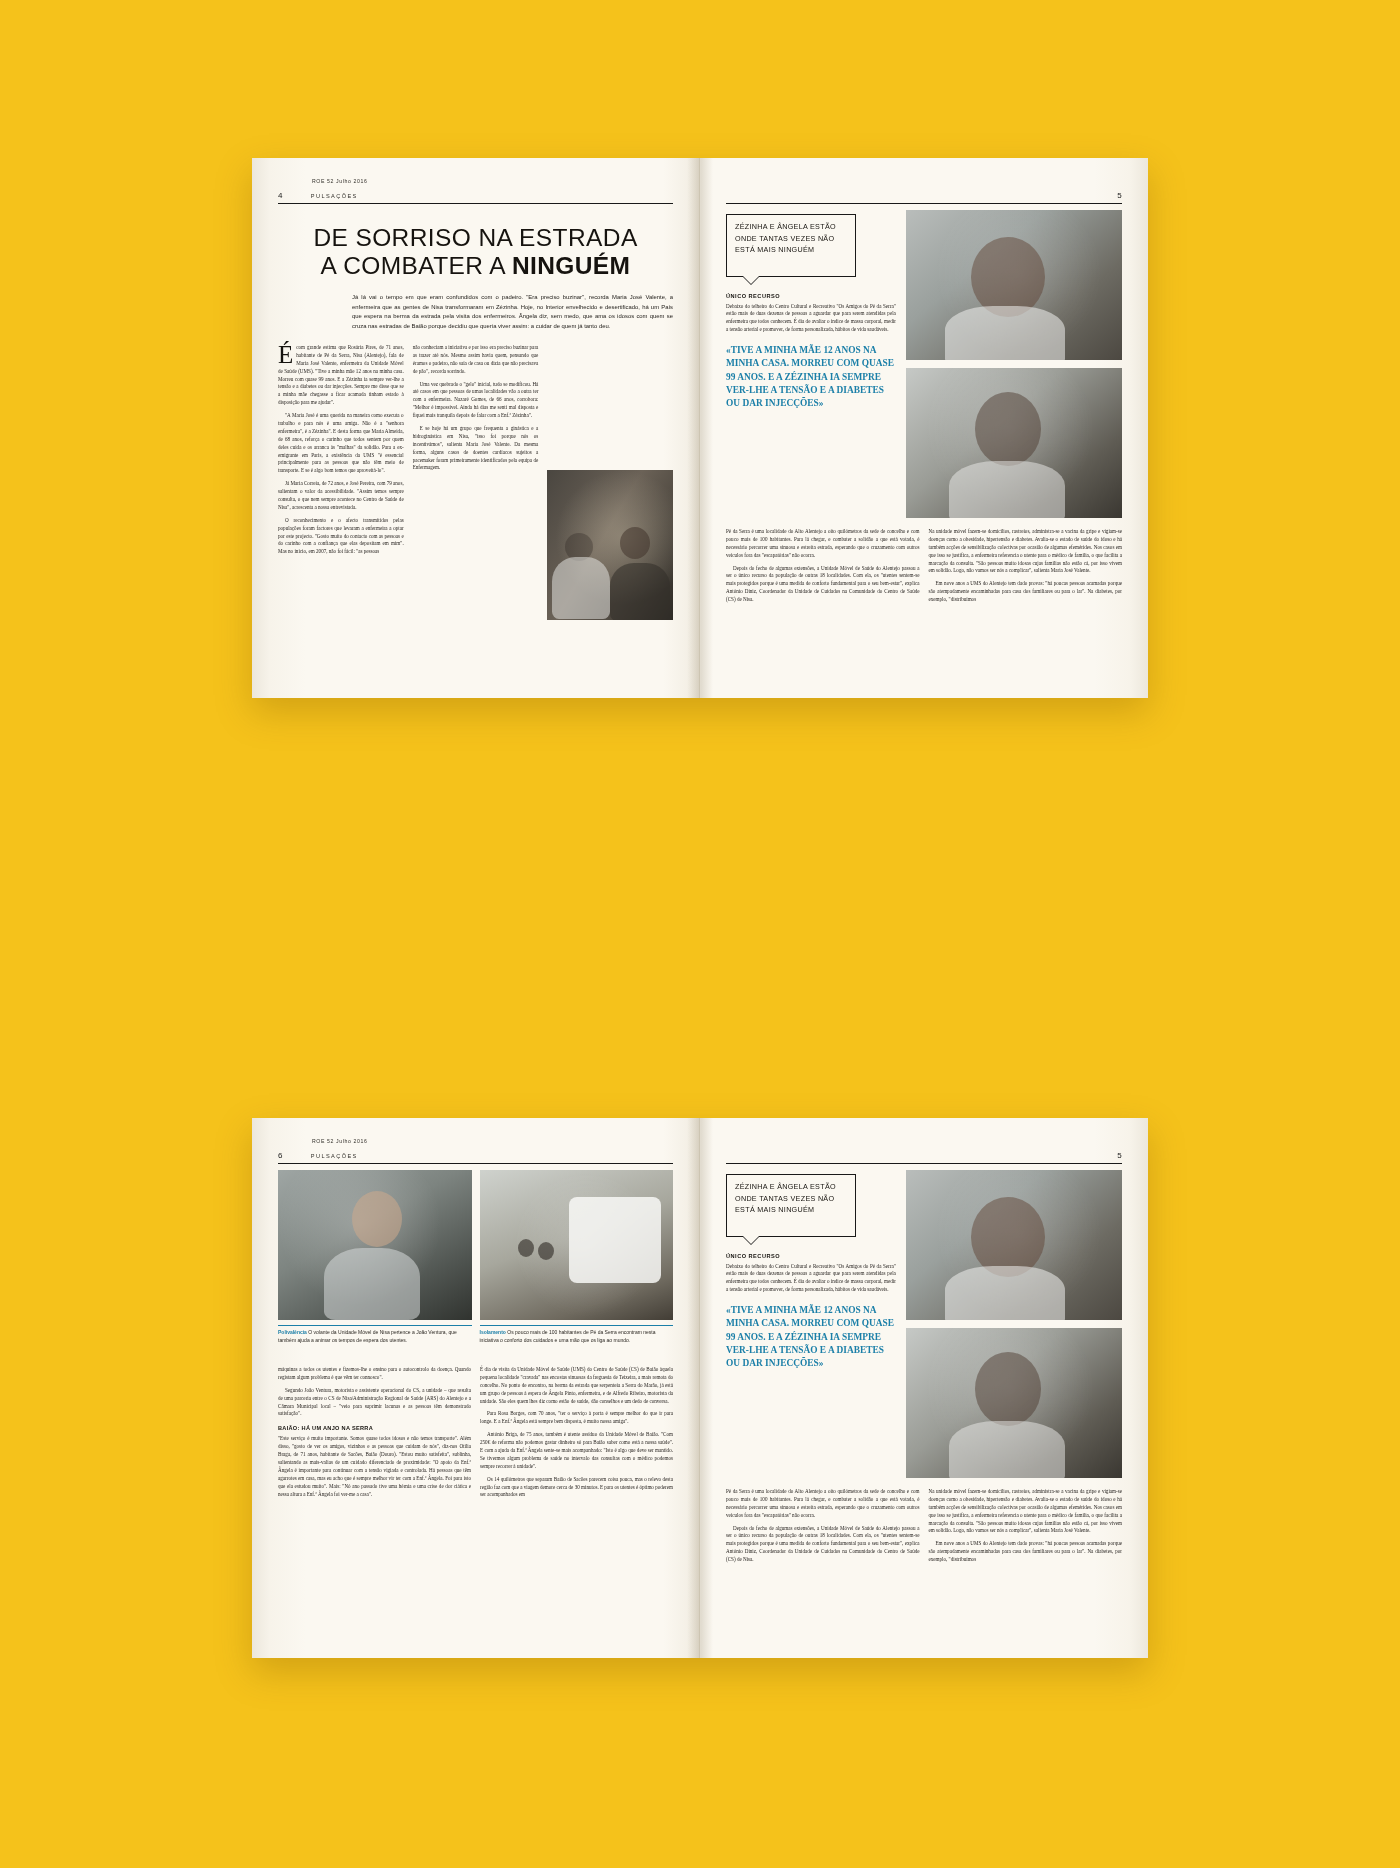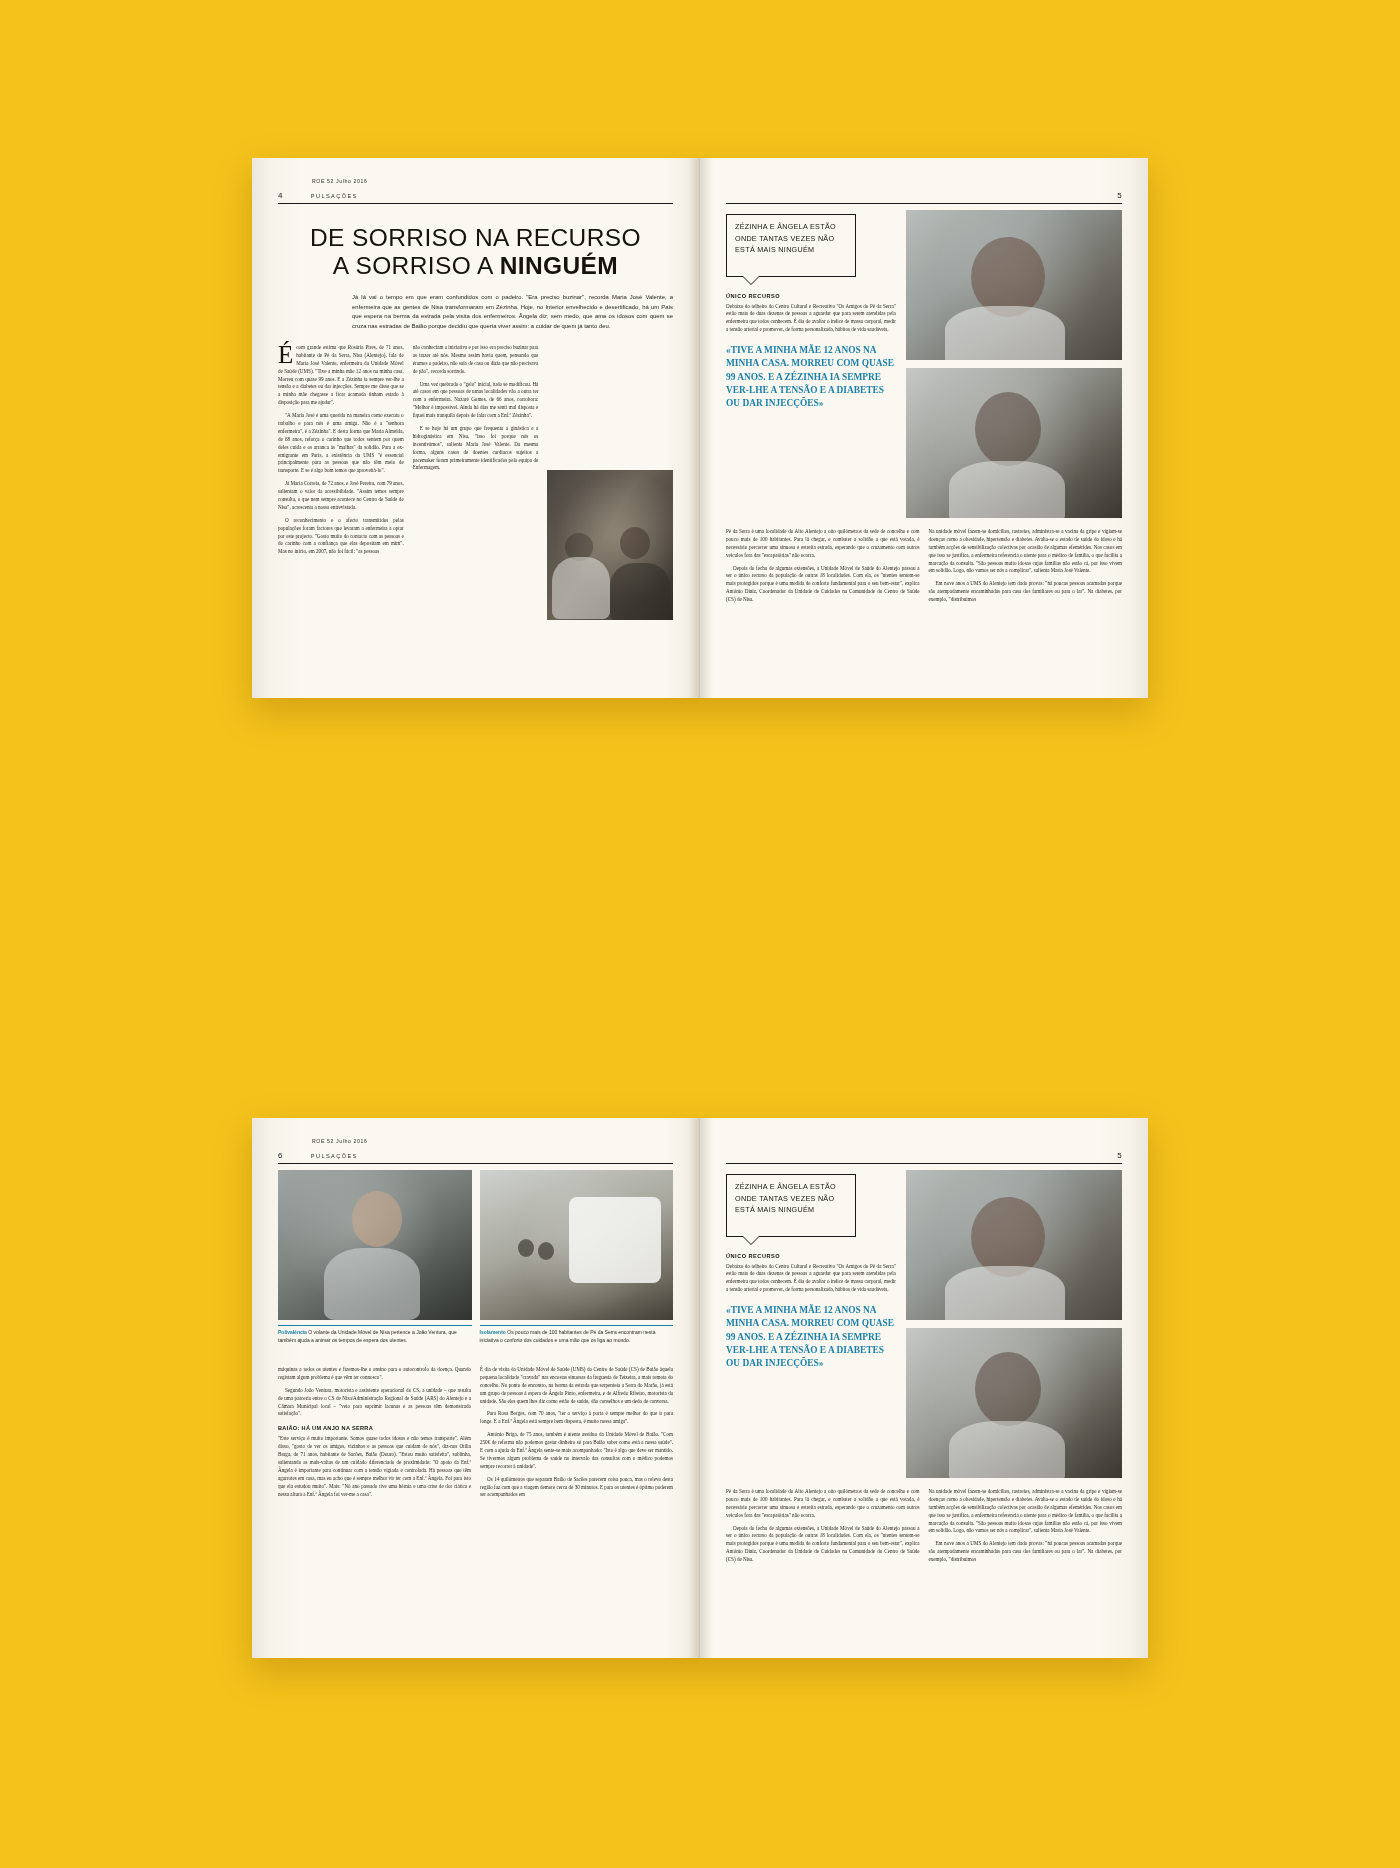--- a/index.html
+++ b/index.html
@@ -198,22 +198,22 @@
 <div class="spread" id="spread-top">
 
   <div class="page left">
     <div class="issue">ROE 52  Julho 2016</div>
     <div class="pg-head">
       <span class="folio">4</span>
       <span class="section">PULSAÇÕES</span>
     </div>
 
     <h1 class="headline">
-      <span>DE SORRISO NA RECURSO</span><br>
-      <span>A SORRISO A </span><b>NINGUÉM</b>
+      <span>DE SORRISO NA ESTRADA</span><br>
+      <span>A COMBATER A </span><b>NINGUÉM</b>
     </h1>
 
     <p class="standfirst">Já lá vai o tempo em que eram confundidos com o padeiro. "Era preciso buzinar", recorda Maria José Valente, a enfermeira que as gentes de Nisa transformaram em Zézinha. Hoje, no Interior envelhecido e desertificado, há um País que espera na berma da estrada pela visita dos enfermeiros. Ângela diz, sem medo, que ama os idosos com quem se cruza nas estradas de Baião porque decidiu que queria viver assim: a cuidar de quem já tanto deu.</p>
 
     <div class="cols">
       <div class="col">
         <p class="body-txt dropcap-wrap"><span class="dropcap">É</span><span>com grande estima que Rosária Pires, de 71 anos, habitante de Pé da Serra, Nisa (Alentejo), fala de Maria José Valente, enfermeira da Unidade Móvel de Saúde (UMS). "Tive a minha mãe 12 anos na minha casa. Morreu com quase 99 anos. E a Zézinha ia sempre ver-lhe a tensão e a diabetes ou dar injecções. Sempre me disse que se a minha mãe chegasse a ficar acamada tinham estado à disposição para me ajudar".</span></p>
         <p class="body-txt indent">"A Maria José é uma querida na maneira como executa o trabalho e para nós é uma amiga. Não é a "senhora enfermeira", é a Zézinha". E desta forma que Maria Almeida, de 68 anos, reforça o carinho que todos sentem por quem deles cuida e os arranca às "malhas" da solidão. Para a ex-emigrante em Paris, a existência da UMS "é essencial principalmente para as pessoas que não têm meio de transporte. E se é algo bom temos que aproveitá-lo".</p>
         <p class="body-txt indent">Já Maria Correia, de 72 anos, e José Pereira, com 79 anos, salientam o valor da acessibilidade. "Assim temos sempre consulta, o que nem sempre acontece no Centro de Saúde de Nisa", acrescenta a nossa entrevistada.</p>
         <p class="body-txt indent">O reconhecimento e o afecto transmitidos pelas populações foram factores que levaram a enfermeira a optar por este projecto. "Gosto muito do contacto com as pessoas e do carinho com a confiança que elas depositam em mim". Mas no início, em 2007, não foi fácil: "as pessoas</p>

